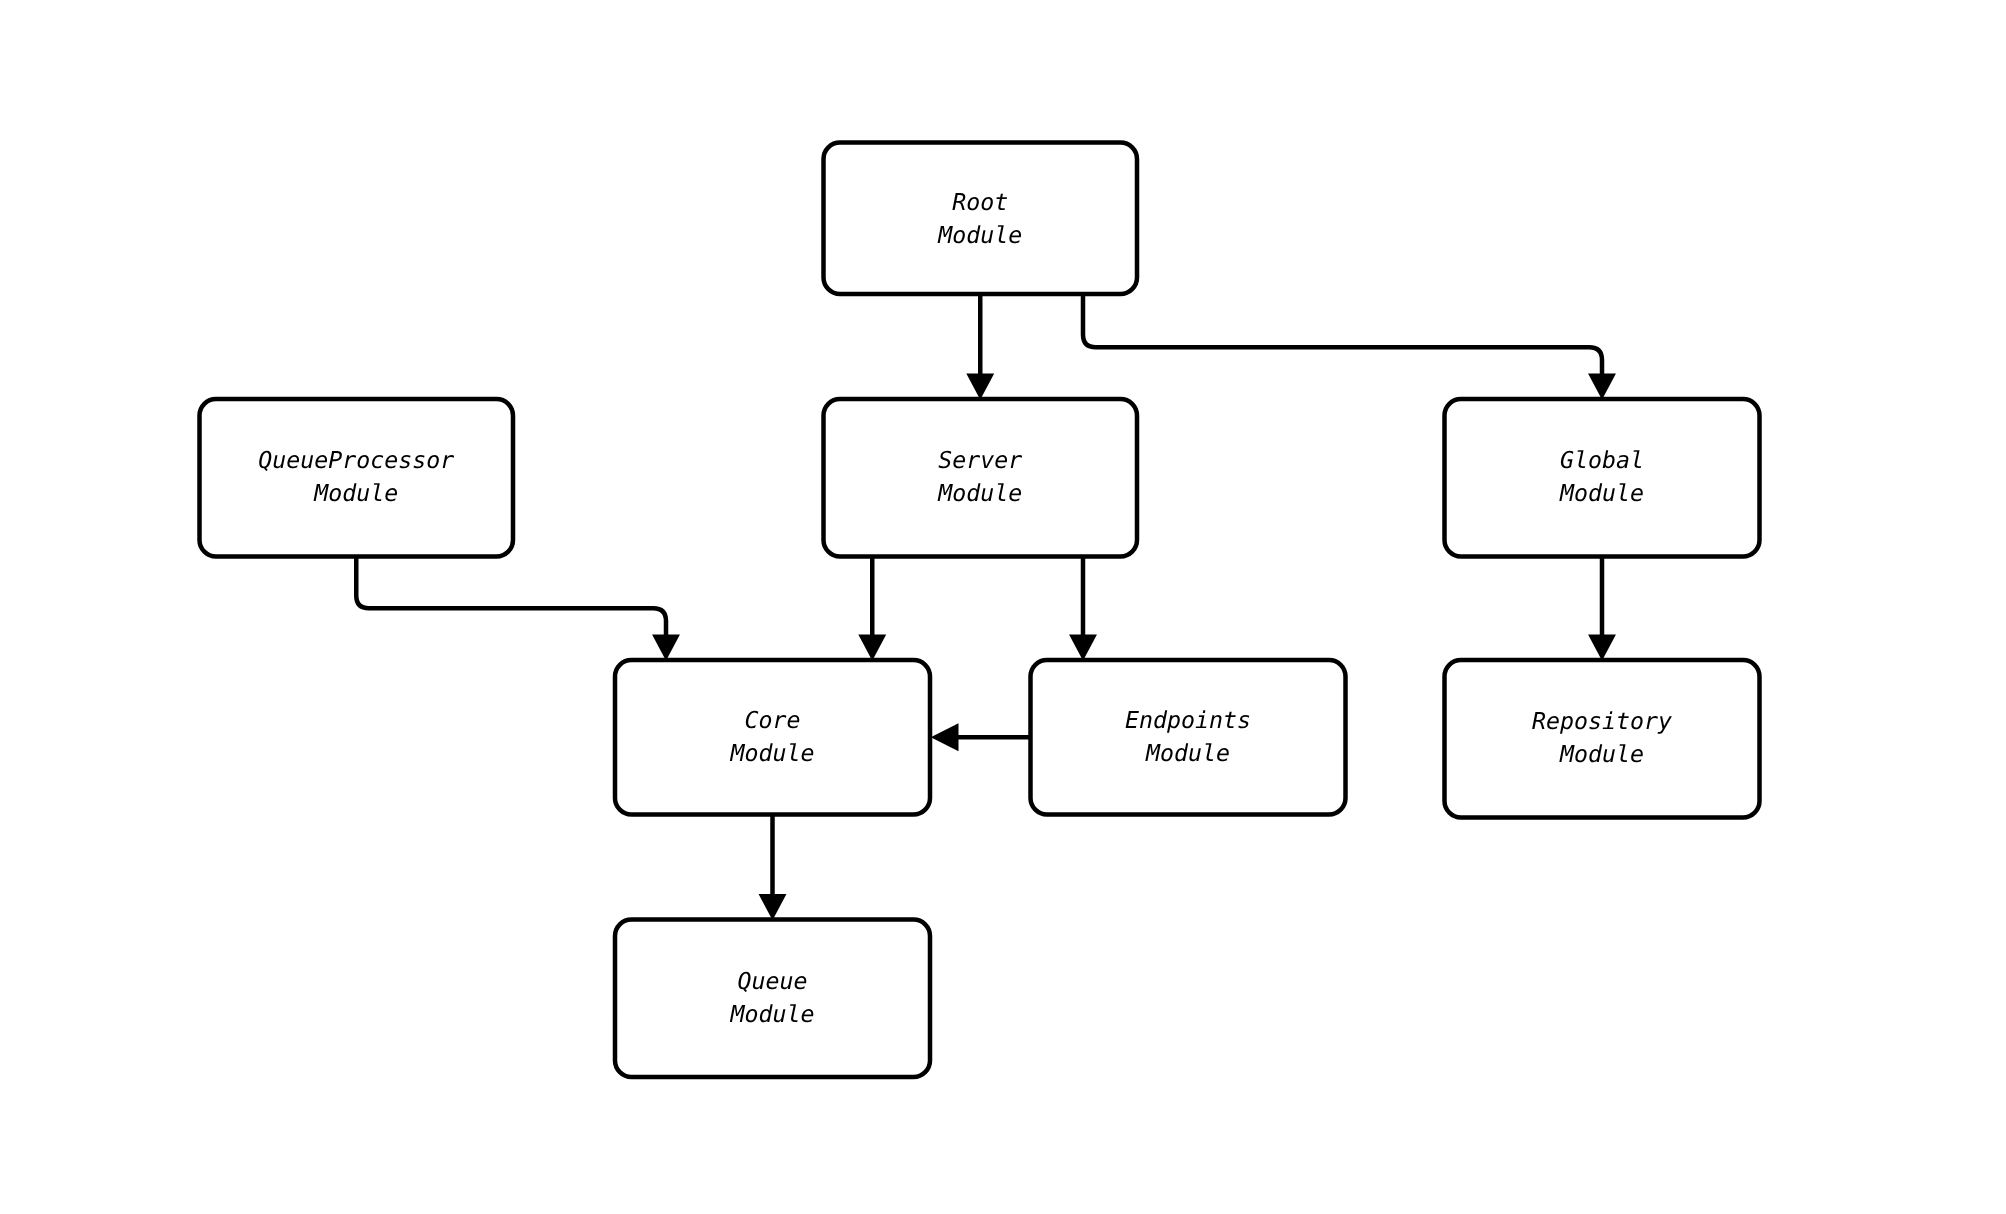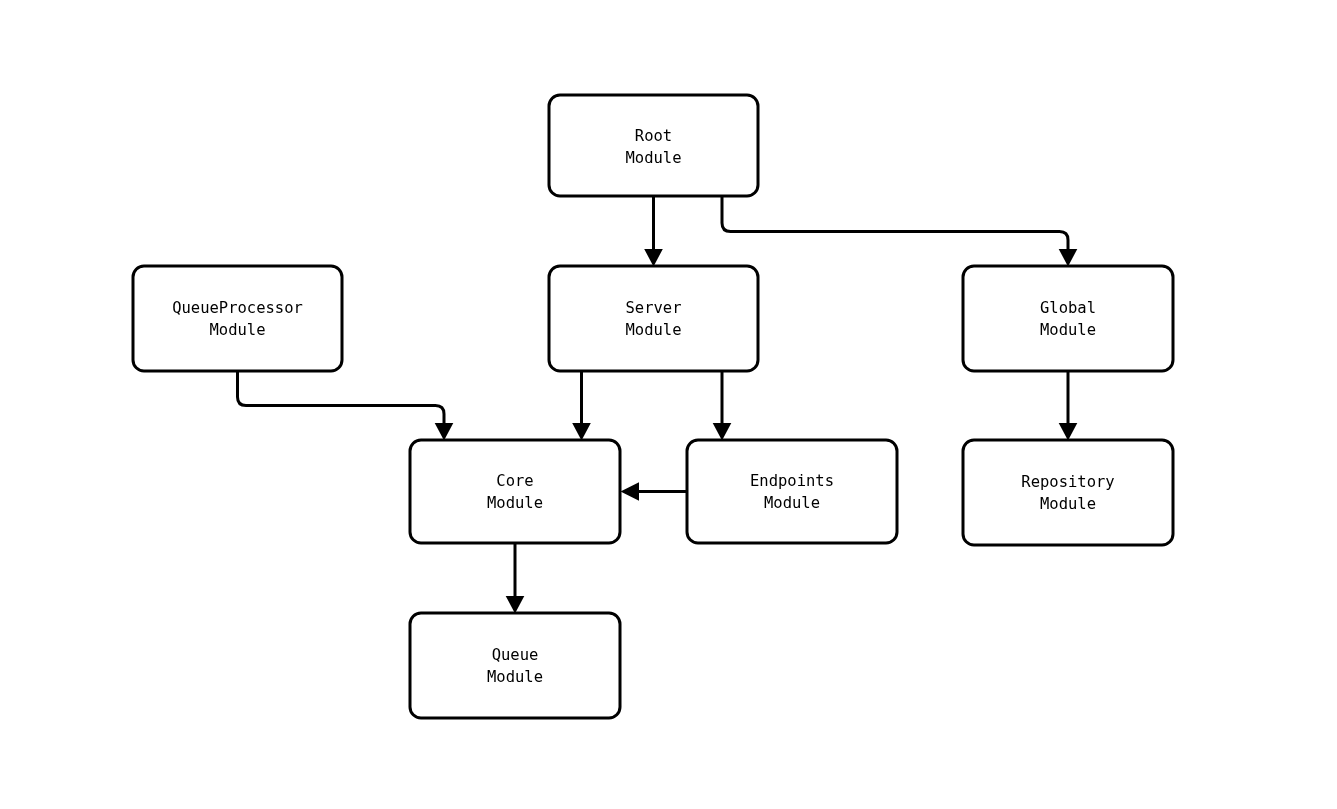--- a/index.html
+++ b/index.html
@@ -6,20 +6,21 @@
     margin: 0;
     padding: 0;
     background: #ffffff;
   }
   #canvas {
     position: relative;
     width: 1337px;
     height: 809px;
     background: #ffffff;
     overflow: hidden;
+    font-style: italic;
   }
   #graph-svg {
     position: absolute;
     top: 0;
     left: 0;
     width: 1337px;
     height: 809px;
   }
   .node-label {
     font-family: "DejaVu Sans Mono", "Liberation Mono", monospace;

